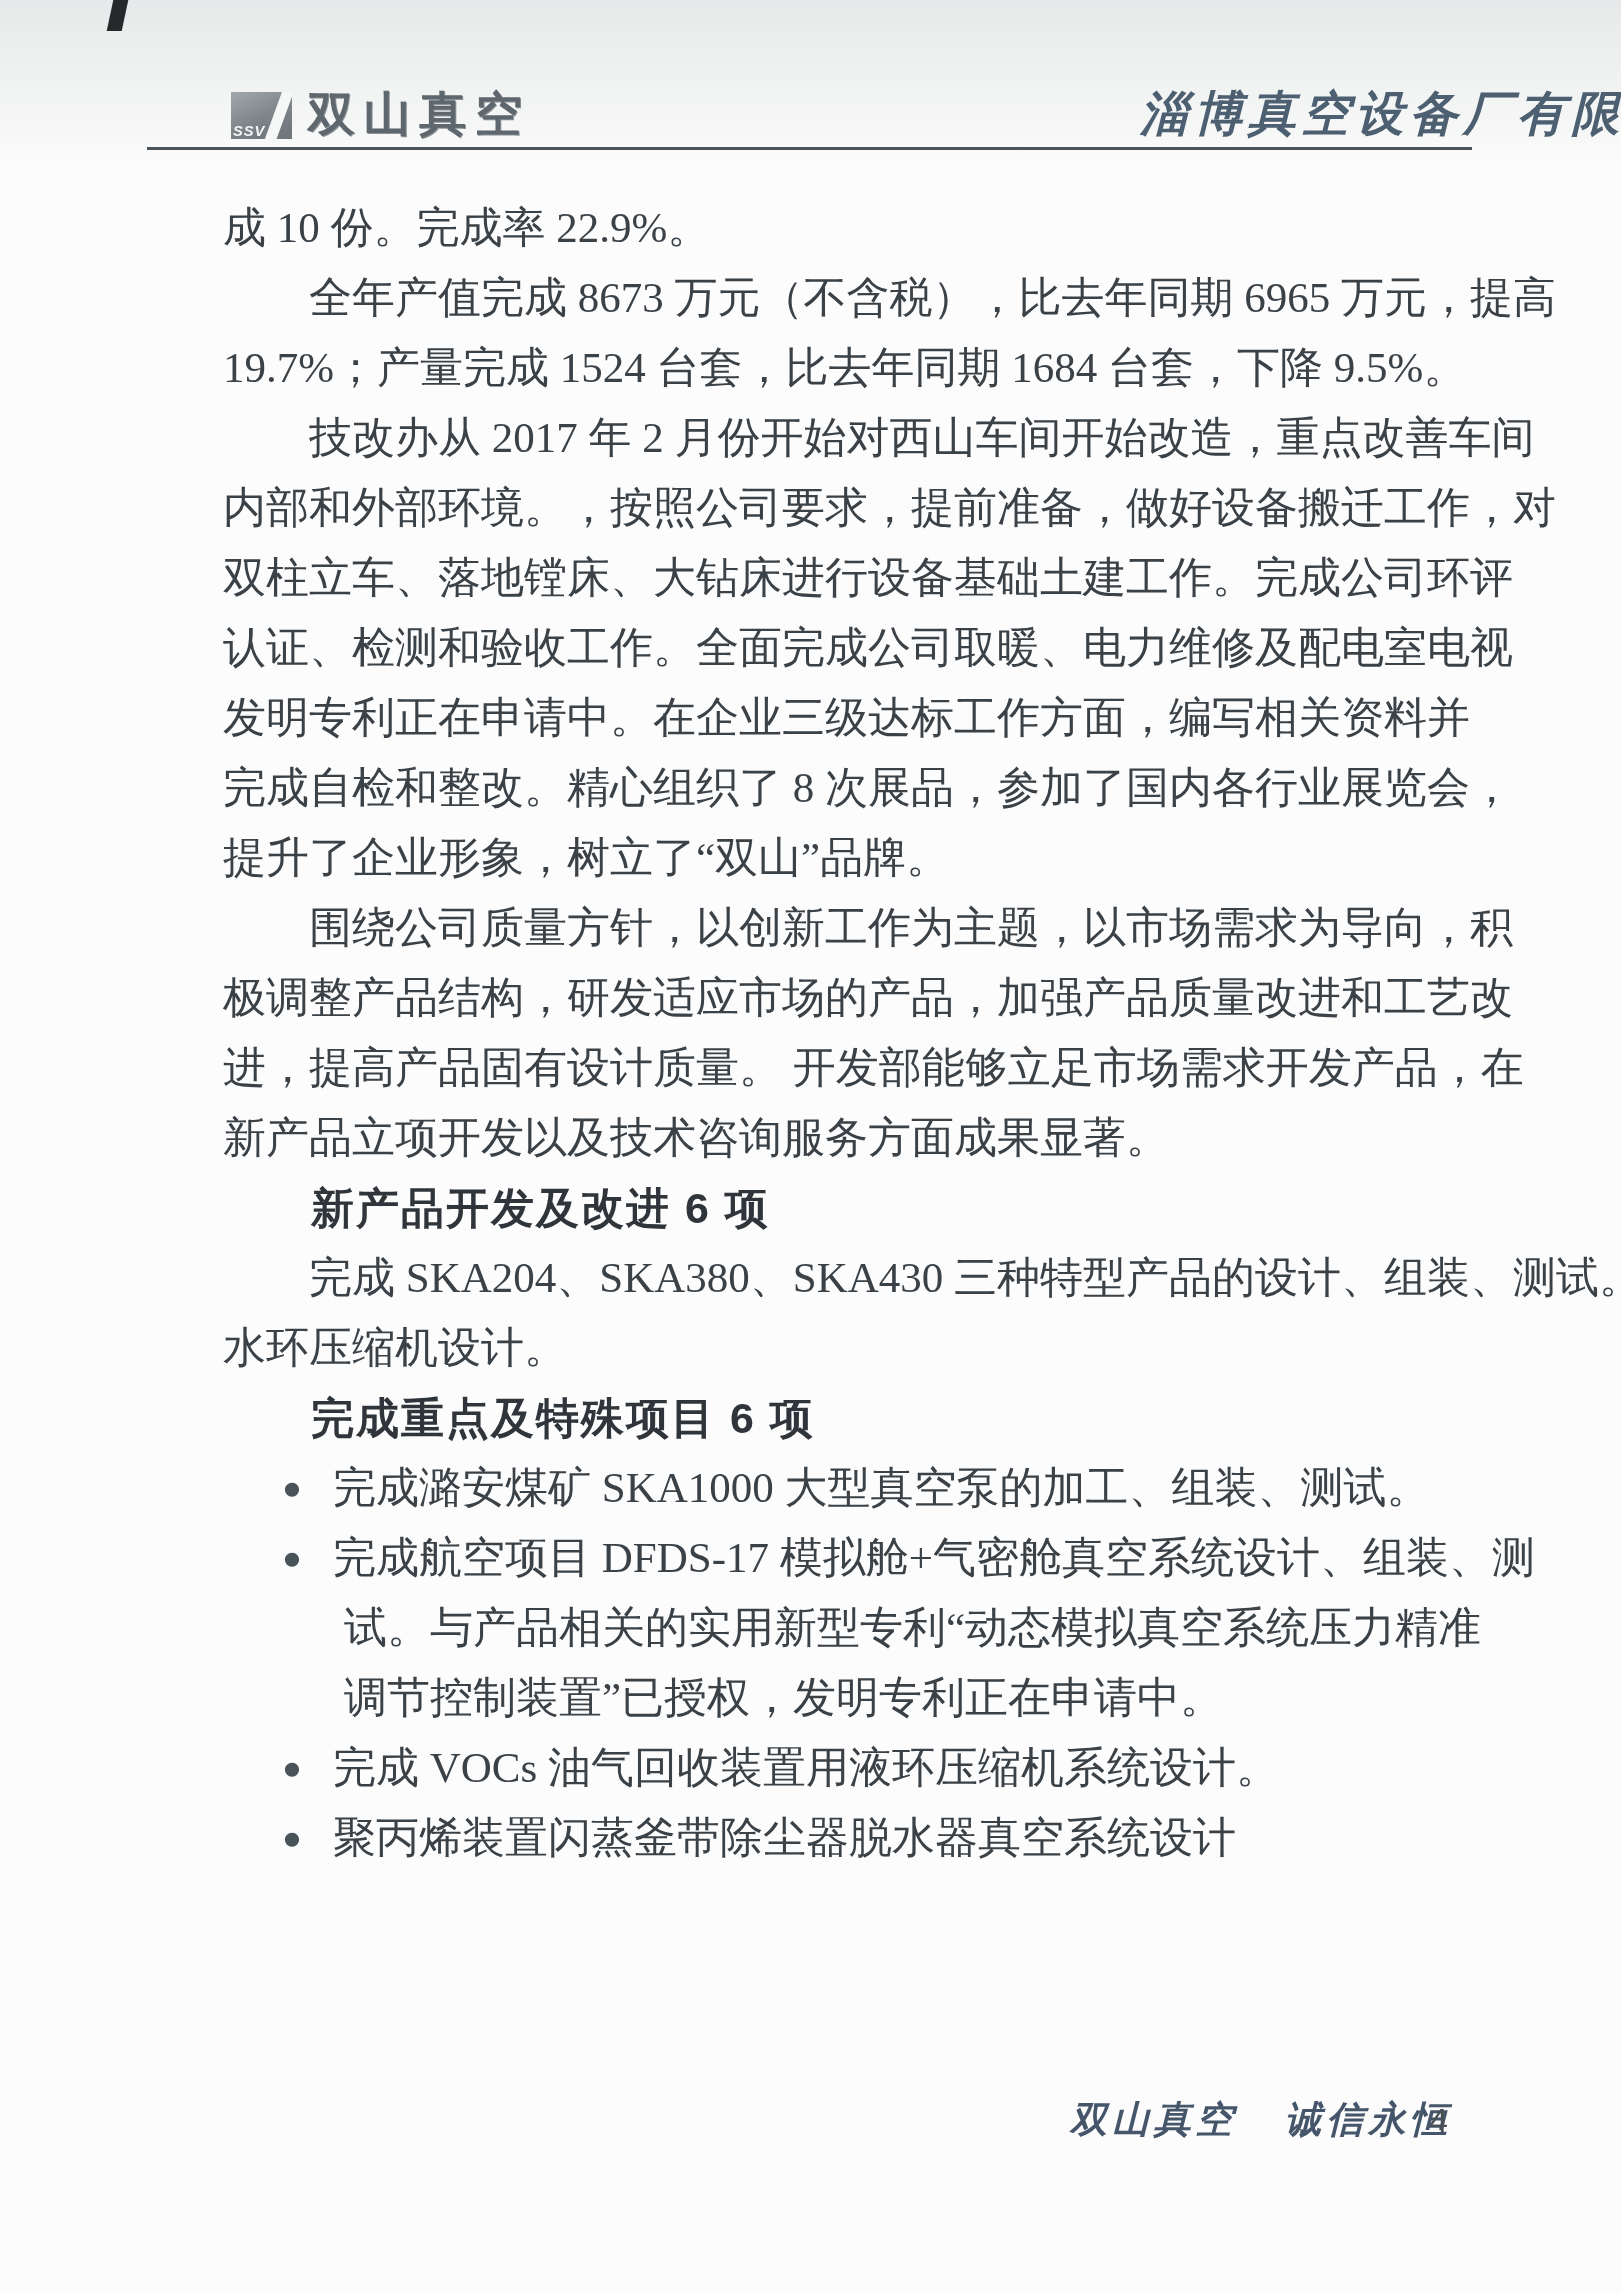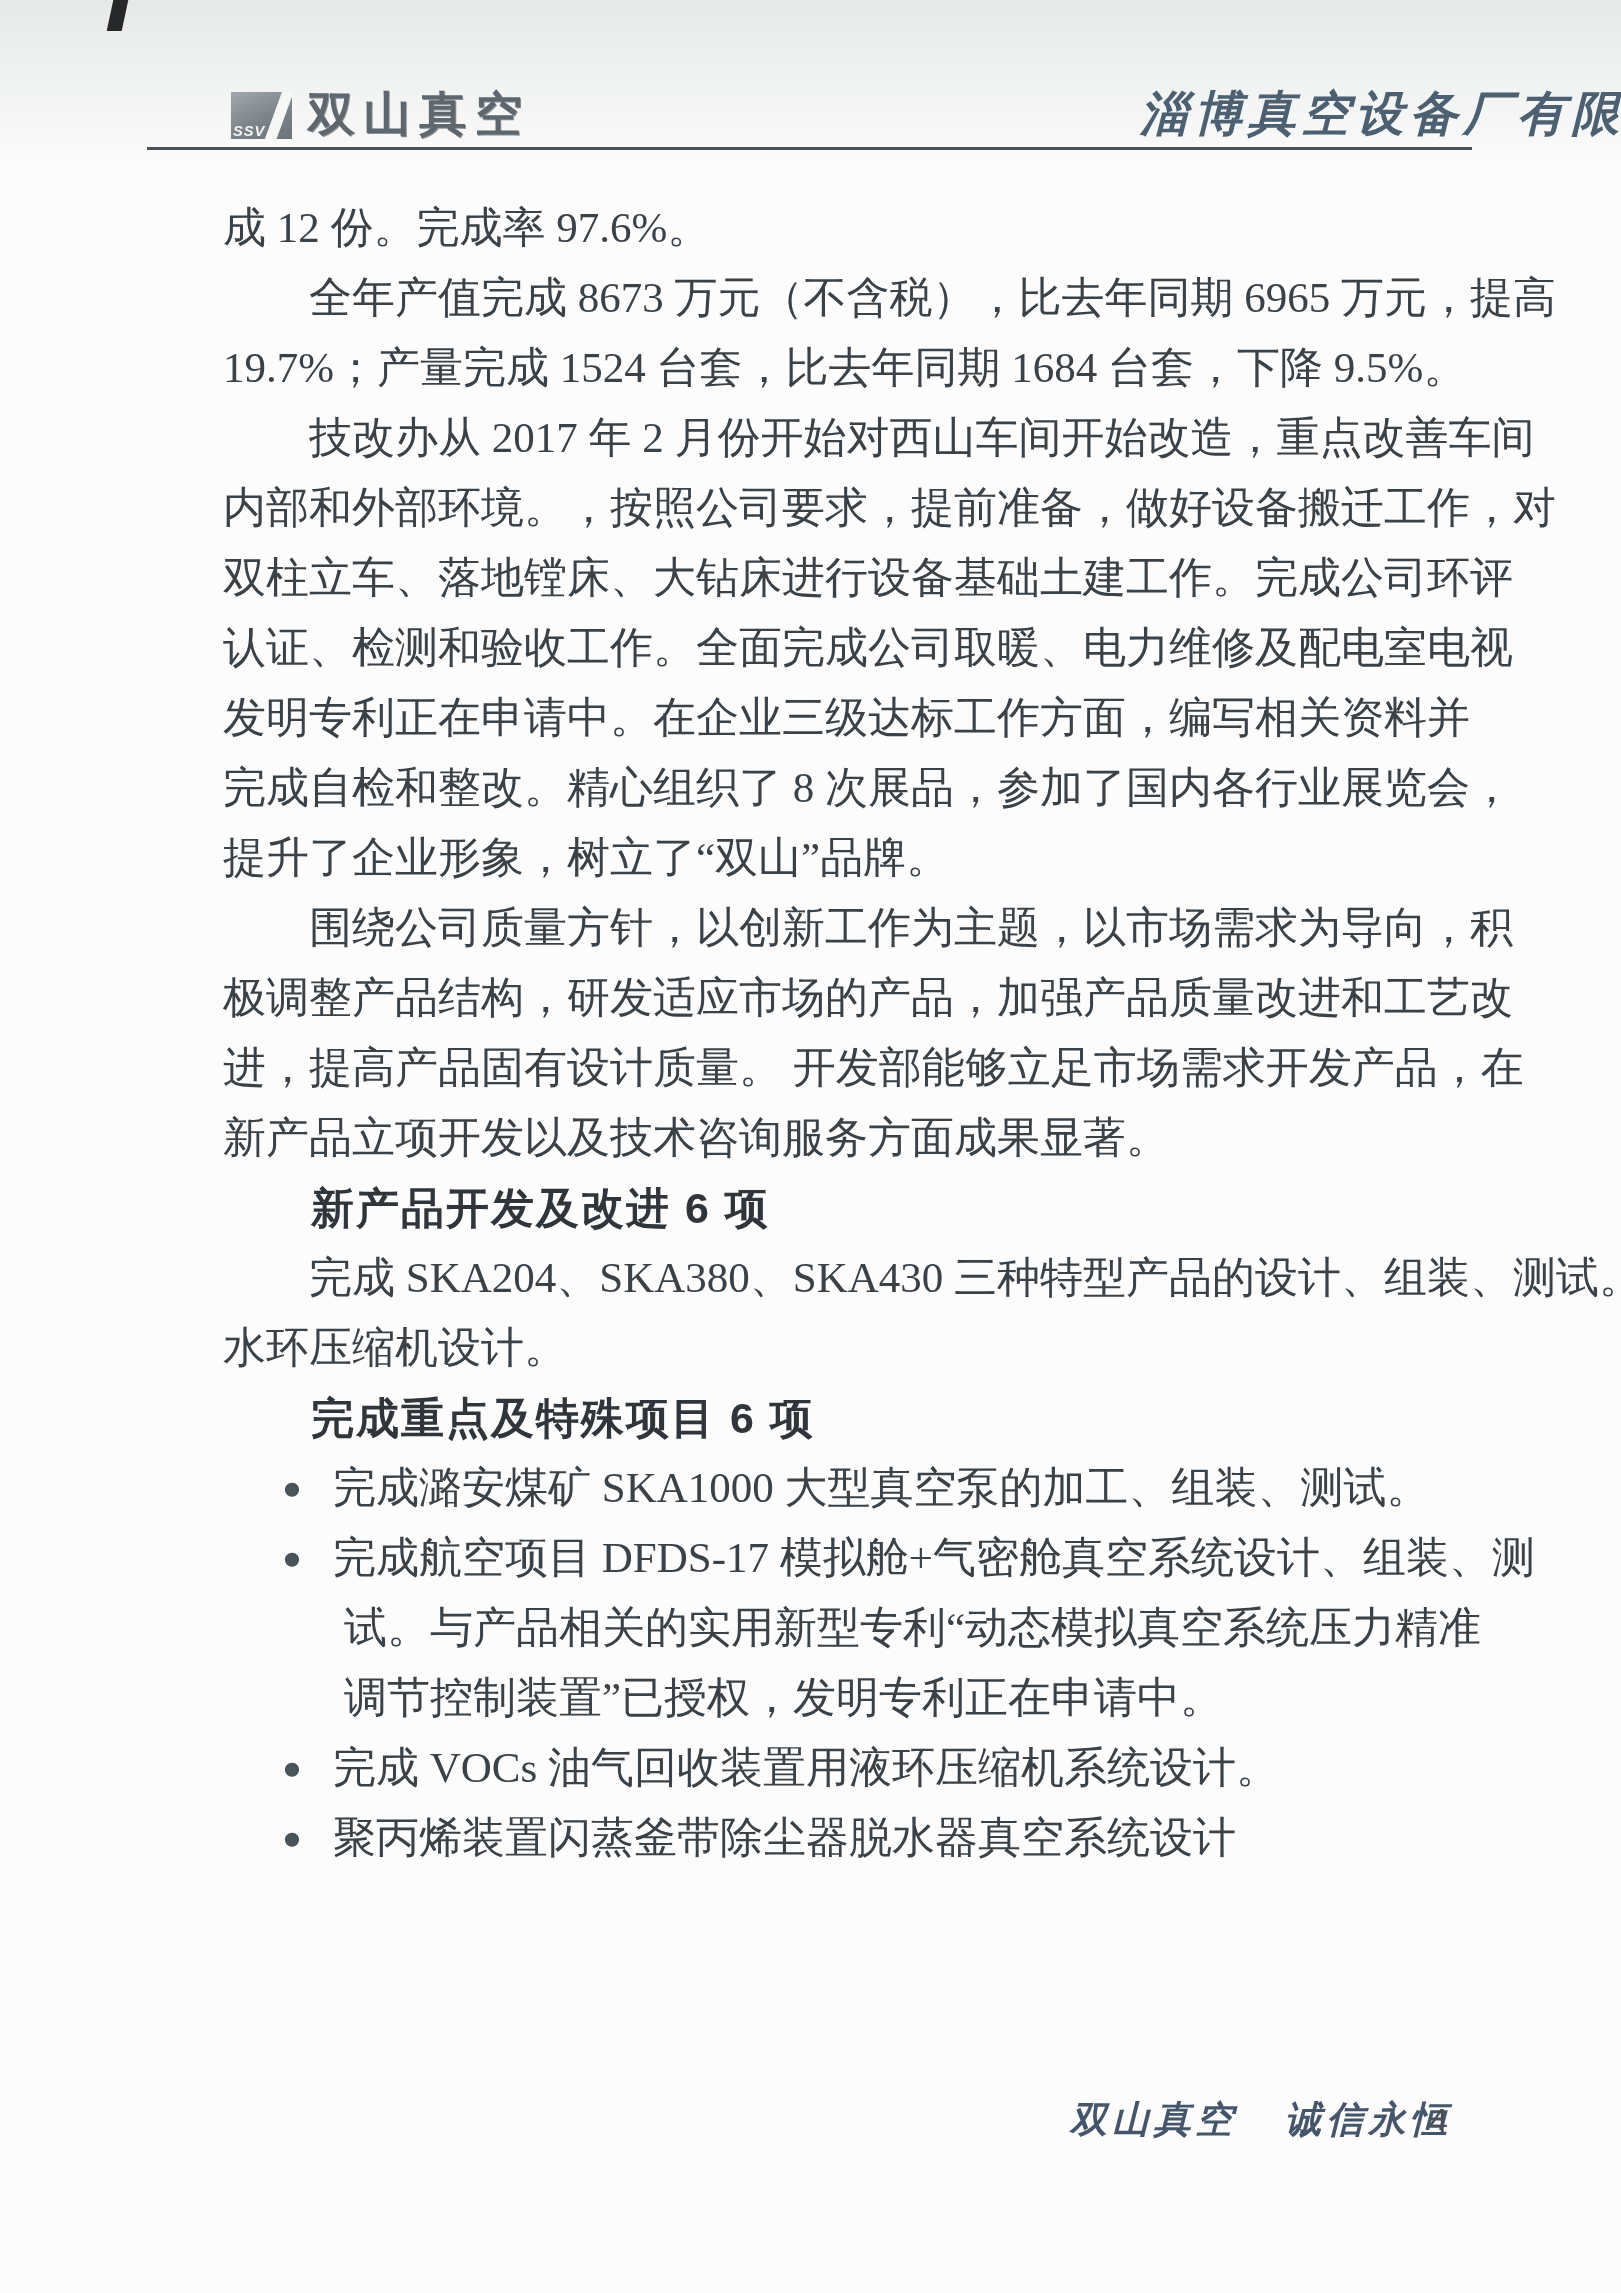--- a/index.html
+++ b/index.html
@@ -105,21 +105,21 @@
       <span class="logo-badge-text">SSV</span>
     </div>
     <div class="brand">双山真空</div>
   </div>
 
   <div class="company">淄博真空设备厂有限公司</div>
 
   <div class="header-rule"></div>
 
   <div class="doc">
-    <div class="line">成 12 份。完成率 97.6%。</div>
+    <div class="line">成 10 份。完成率 22.9%。</div>
     <div class="line indent">全年产值完成 8673 万元（不含税），比去年同期 6965 万元，提高</div>
     <div class="line">19.7%；产量完成 1524 台套，比去年同期 1684 台套，下降 9.5%。</div>
     <div class="line indent">技改办从 2017 年 2 月份开始对西山车间开始改造，重点改善车间</div>
     <div class="line">内部和外部环境。，按照公司要求，提前准备，做好设备搬迁工作，对</div>
     <div class="line">双柱立车、落地镗床、大钻床进行设备基础土建工作。完成公司环评</div>
     <div class="line">认证、检测和验收工作。全面完成公司取暖、电力维修及配电室电视</div>
     <div class="line">发明专利正在申请中。在企业三级达标工作方面，编写相关资料并</div>
     <div class="line">完成自检和整改。精心组织了 8 次展品，参加了国内各行业展览会，</div>
     <div class="line">提升了企业形象，树立了“双山”品牌。</div>
     <div class="line indent">围绕公司质量方针，以创新工作为主题，以市场需求为导向，积</div>

